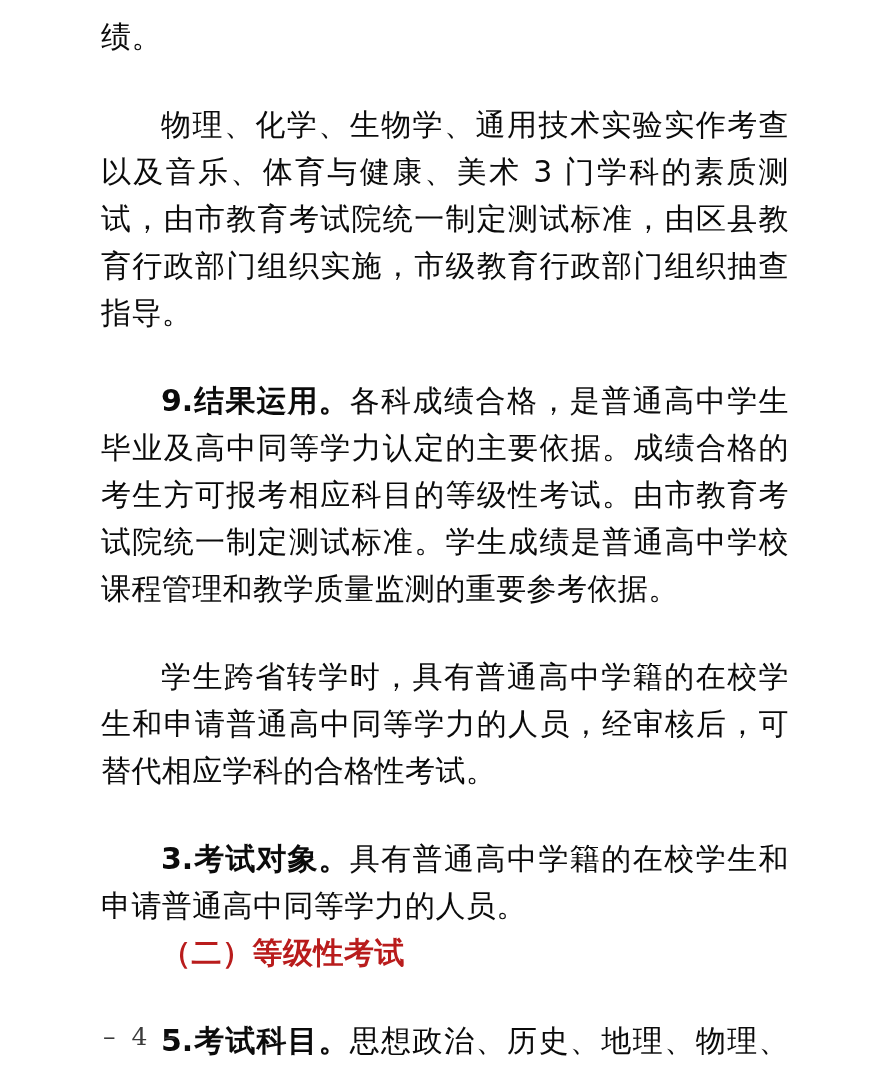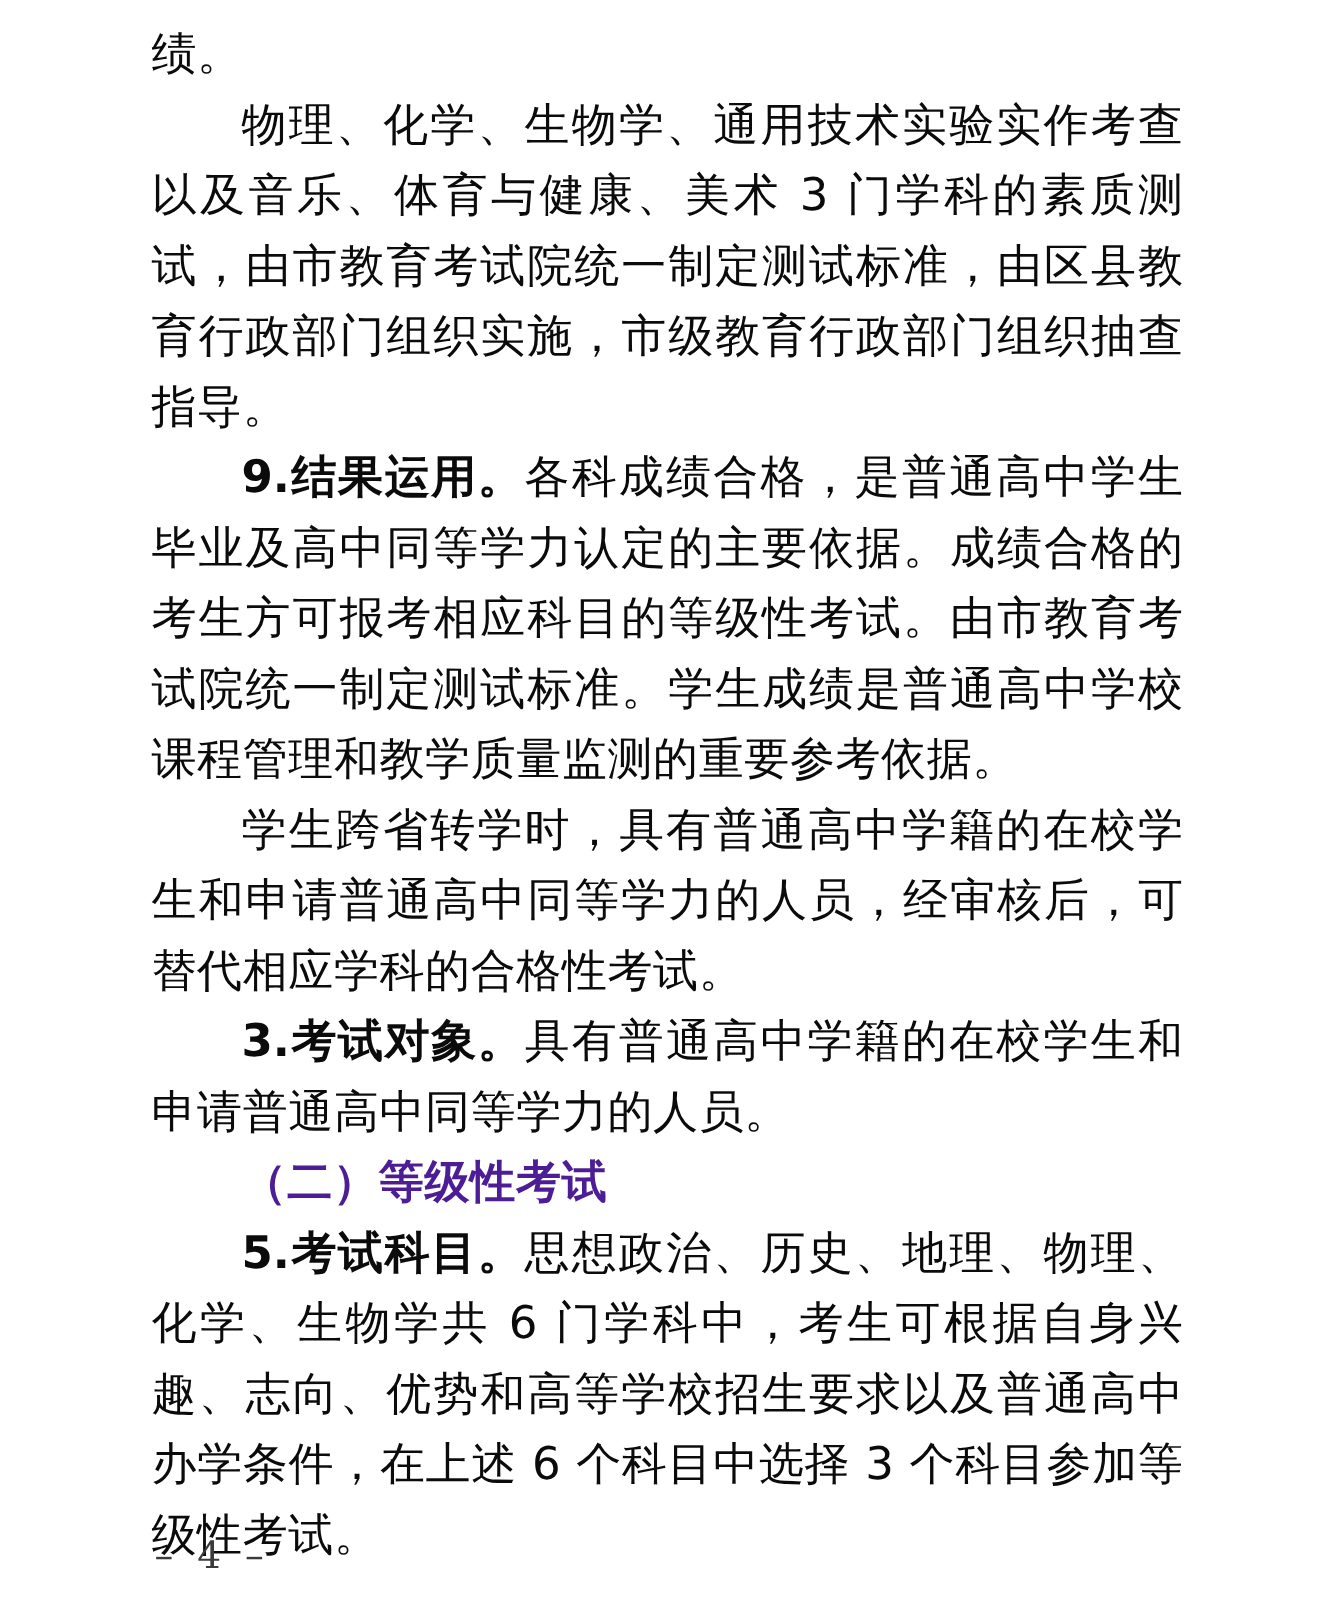--- a/index.html
+++ b/index.html
@@ -40,39 +40,40 @@
     text-align: justify;
     text-justify: inter-character;
     margin: 0;
     color: #0b0b0b;
     font-weight: 400;
     word-break: break-all;
   }
 
   .para.indent {
     text-indent: 60px;
+    margin-top: 41px;
   }
 
   .para.cont {
     text-indent: 0;
   }
 
   .lead {
     font-weight: bold;
     letter-spacing: 0px;
   }
 
   .heading {
     font-size: 30px;
     line-height: 47px;
     margin: 0;
     font-weight: bold;
     text-indent: 60px;
     letter-spacing: 0.5px;
-    color: #4c1d95;
+    color: #b91c1c;
   }
 
   #pagenumber {
     position: absolute;
     left: 103px;
     top: 1022px;
     font-family: "DejaVu Serif", "Liberation Serif", serif;
     font-size: 25px;
     color: #3b3b3b;
     letter-spacing: 4px;

